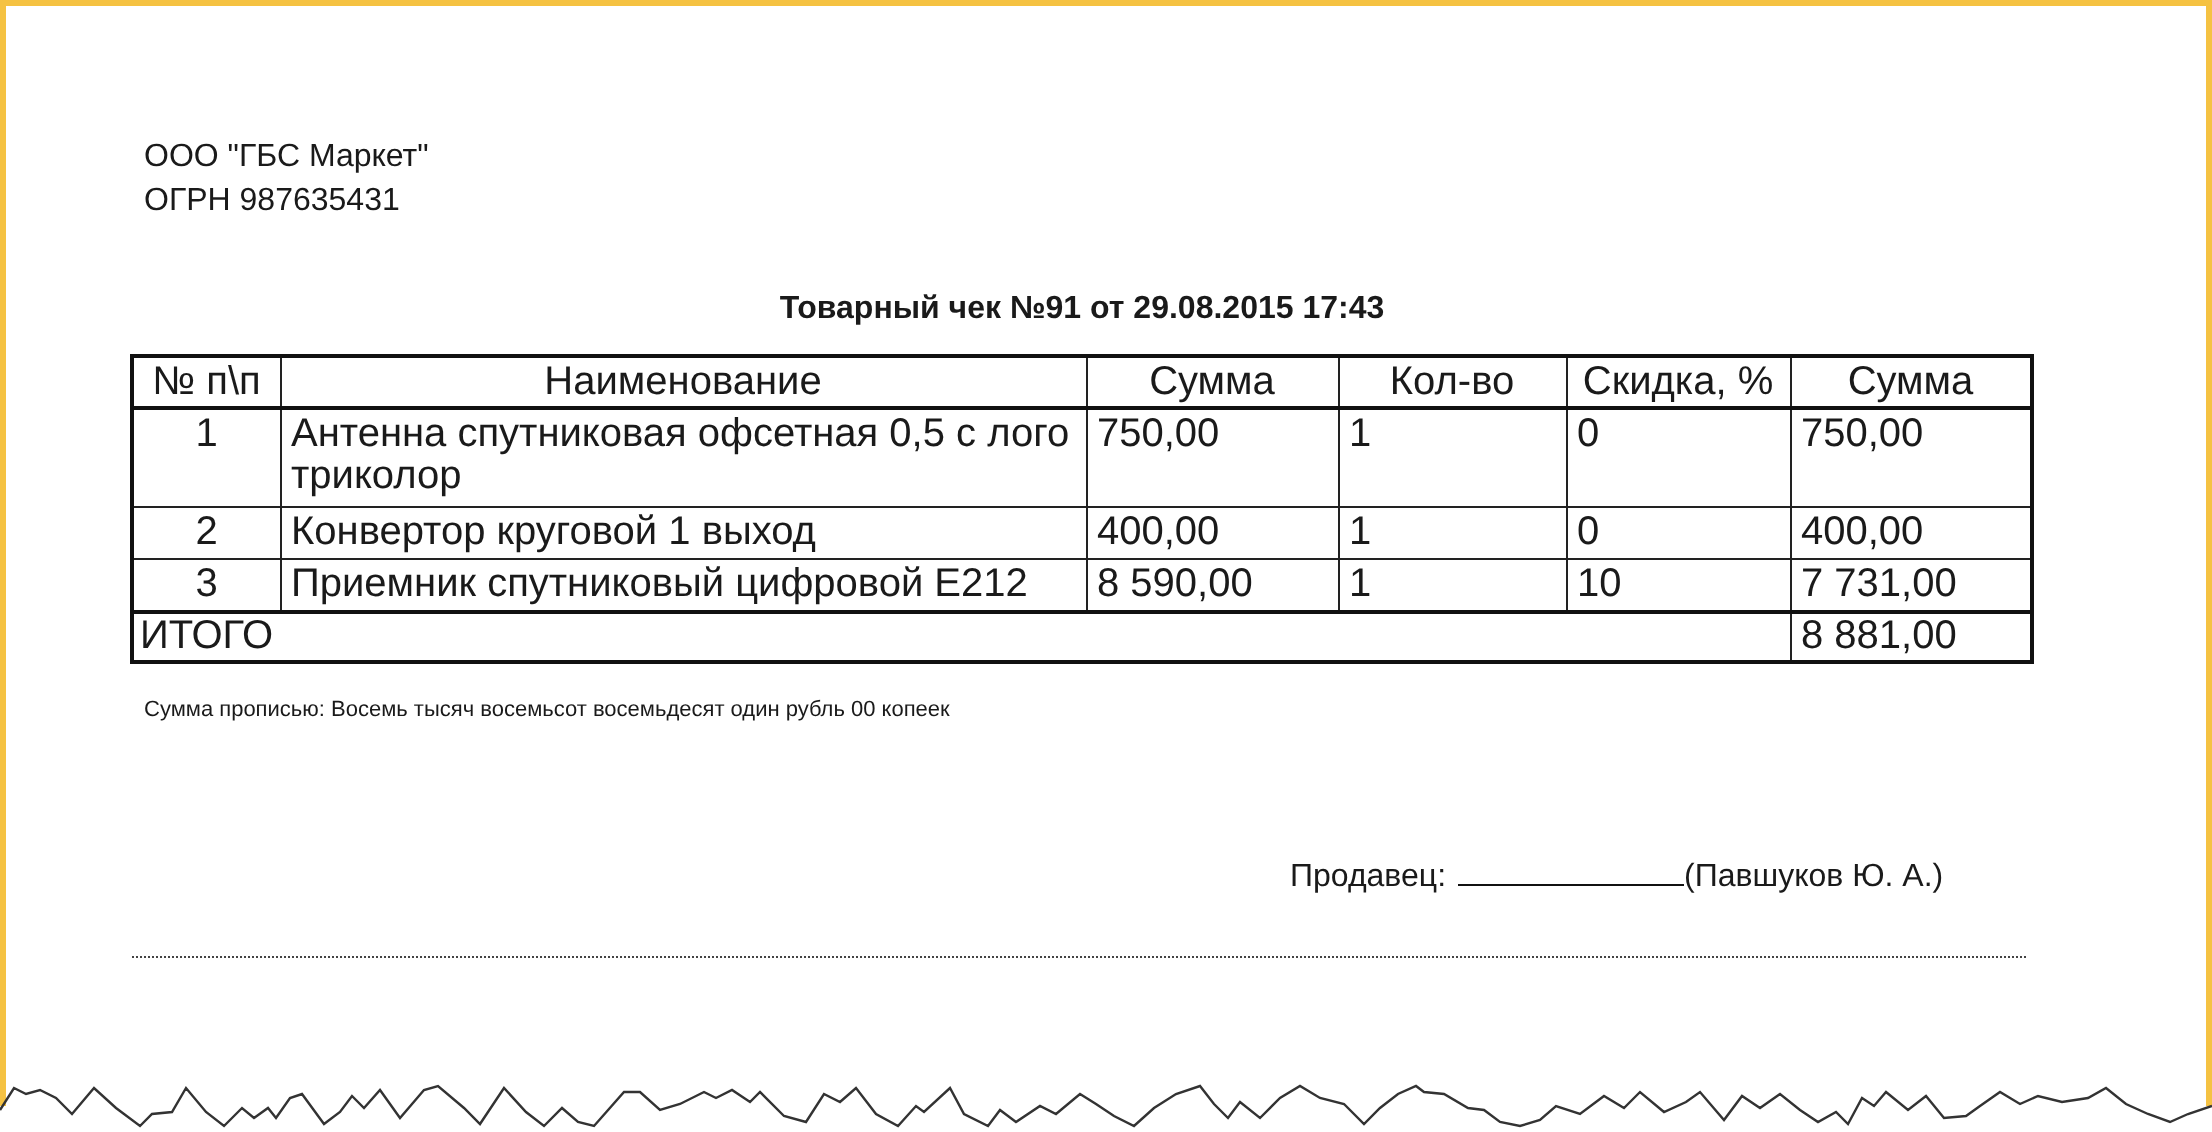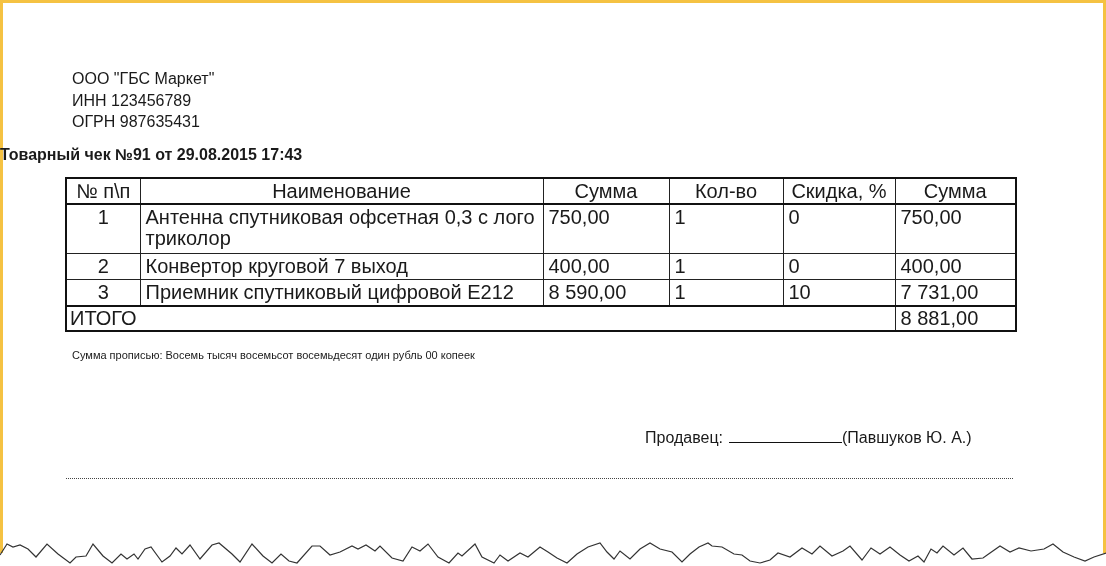--- a/index.html
+++ b/index.html
@@ -33,20 +33,21 @@
       top: 68px;
       font-size: 16px;
       line-height: 21.5px;
     }
     .org div { white-space: nowrap; }
     .title {
       position: absolute;
       left: 0;
       width: 1082px;
       top: 146px;
+      text-align: center;
       font-weight: bold;
       font-size: 16px;
     }
     table.items {
       position: absolute;
       left: 65px;
       top: 177px;
       width: 950px;
       border-collapse: collapse;
       border: 2.5px solid #111;
@@ -116,21 +117,20 @@
   </style>
 </head>
 <body>
 
 <div class="frame-top"></div>
 <div class="frame-left"></div>
 <div class="frame-right"></div>
 
 <div class="org">
   <div>ООО "ГБС Маркет"</div>
-  <div>ИНН 123456789</div>
   <div>ОГРН 987635431</div>
 </div>
 
 <div class="title">Товарный чек №91 от 29.08.2015 17:43</div>
 
 <table class="items">
   <colgroup>
     <col style="width:74px">
     <col style="width:403px">
     <col style="width:126px">
@@ -144,29 +144,29 @@
       <th>Наименование</th>
       <th>Сумма</th>
       <th>Кол-во</th>
       <th>Скидка, %</th>
       <th>Сумма</th>
     </tr>
   </thead>
   <tbody>
     <tr class="row row-tall">
       <td class="num">1</td>
-      <td>Антенна спутниковая офсетная 0,3 с лого триколор</td>
+      <td>Антенна спутниковая офсетная 0,5 с лого триколор</td>
       <td class="r">750,00</td>
       <td class="r">1</td>
       <td class="r">0</td>
       <td class="r">750,00</td>
     </tr>
     <tr class="row row-short">
       <td class="num">2</td>
-      <td>Конвертор круговой 7 выход</td>
+      <td>Конвертор круговой 1 выход</td>
       <td class="r">400,00</td>
       <td class="r">1</td>
       <td class="r">0</td>
       <td class="r">400,00</td>
     </tr>
     <tr class="row row-short">
       <td class="num">3</td>
       <td>Приемник спутниковый цифровой Е212</td>
       <td class="r">8 590,00</td>
       <td class="r">1</td>

